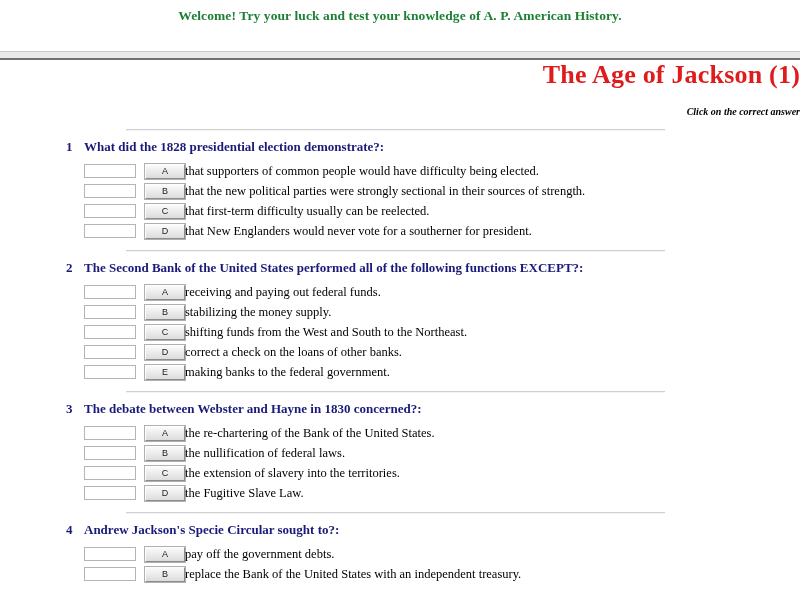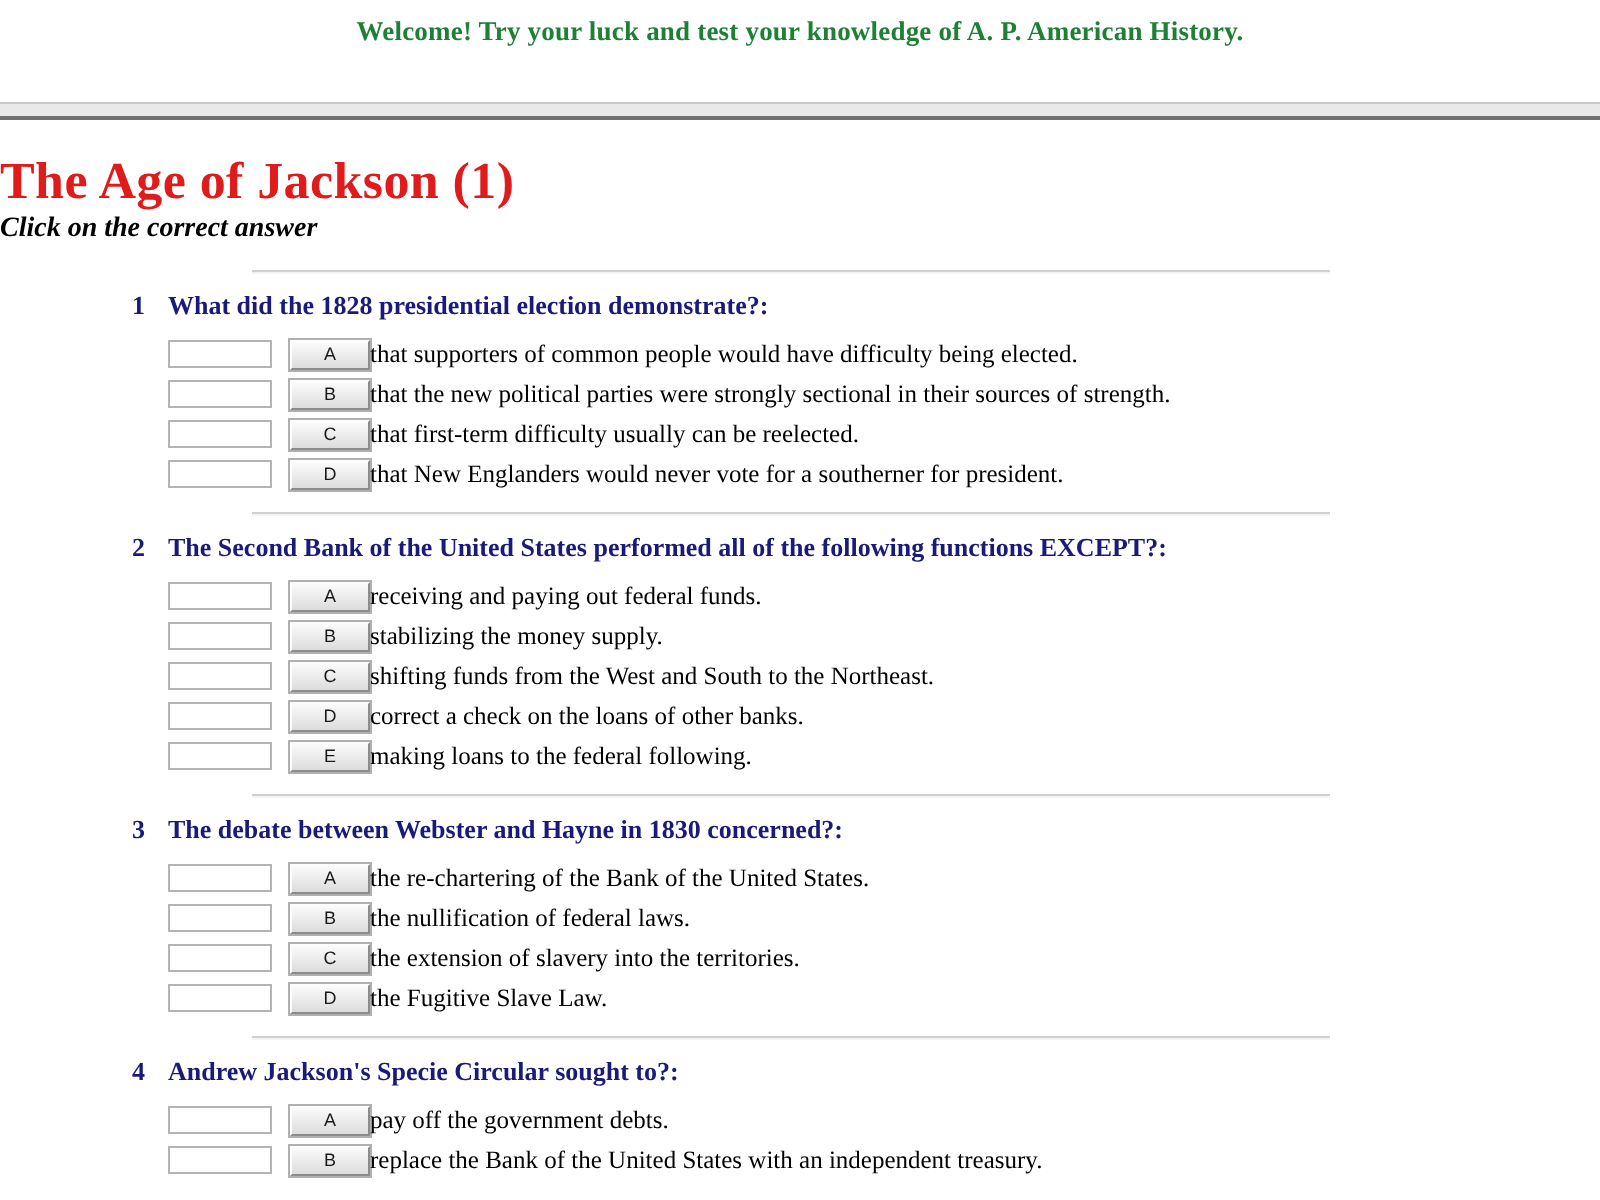--- a/index.html
+++ b/index.html
@@ -37,37 +37,36 @@
     margin: 27px 0 0 0;
     height: 6px;
     border: 0;
     border-top: 1px solid #c8c8c8;
     border-bottom: 2px solid #6f6f6f;
     background: #e9e9e9;
   }
 
   
   .title-block {
-    text-align: left;
-    padding-top: 16px;
+    text-align: right;
   }
   .quiz-title {
     margin: 0;
     font-family: "Liberation Serif", "DejaVu Serif", serif;
     font-weight: bold;
     font-size: 26px;
     color: #e01b1b;
     letter-spacing: 0.2px;
   }
   .quiz-subtitle {
-    margin: 1px 0 0 0;
+    margin: 16px 0 0 0;
     font-family: "Liberation Serif", "DejaVu Serif", serif;
     font-weight: bold;
     font-style: italic;
-    font-size: 14px;
+    font-size: 10px;
     color: #000000;
   }
 
   
   .quiz-body {
     margin-top: 12px;
     padding: 0 0 0 0;
   }
 
   .question-rule {
@@ -220,21 +219,21 @@
             <span class="option-text">shifting funds from the West and South to the Northeast.</span>
           </div>
           <div class="option-row">
             <input type="text" class="answer-input" value="" style="">
             <button class="option-button">D</button>
             <span class="option-text">correct a check on the loans of other banks.</span>
           </div>
           <div class="option-row">
             <input type="text" class="answer-input" value="" style="">
             <button class="option-button">E</button>
-            <span class="option-text">making loans to the federal following.</span>
+            <span class="option-text">making banks to the federal government.</span>
           </div>
         </div>
       </div>
       <div class="question-rule"></div>
       <div class="question-block">
         <div class="question-head">
           <span class="question-number">3</span>
           <span class="question-text">The debate between Webster and Hayne in 1830 concerned?:</span>
         </div>
         <div class="options">

